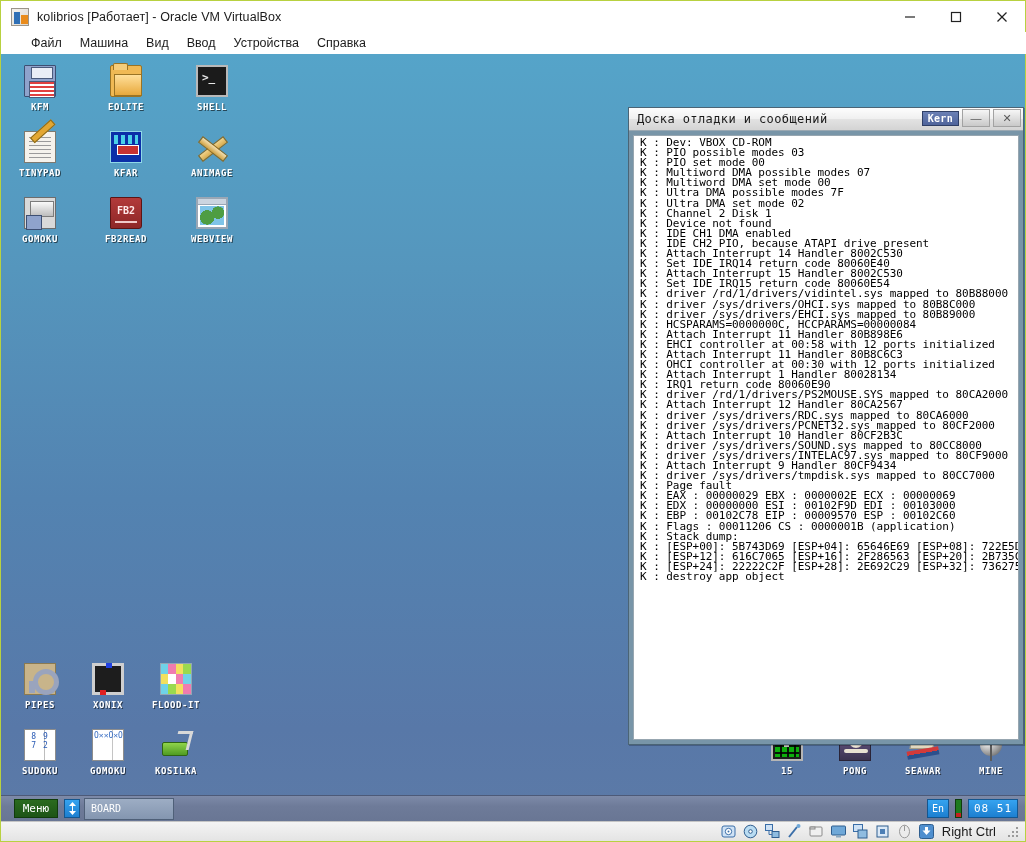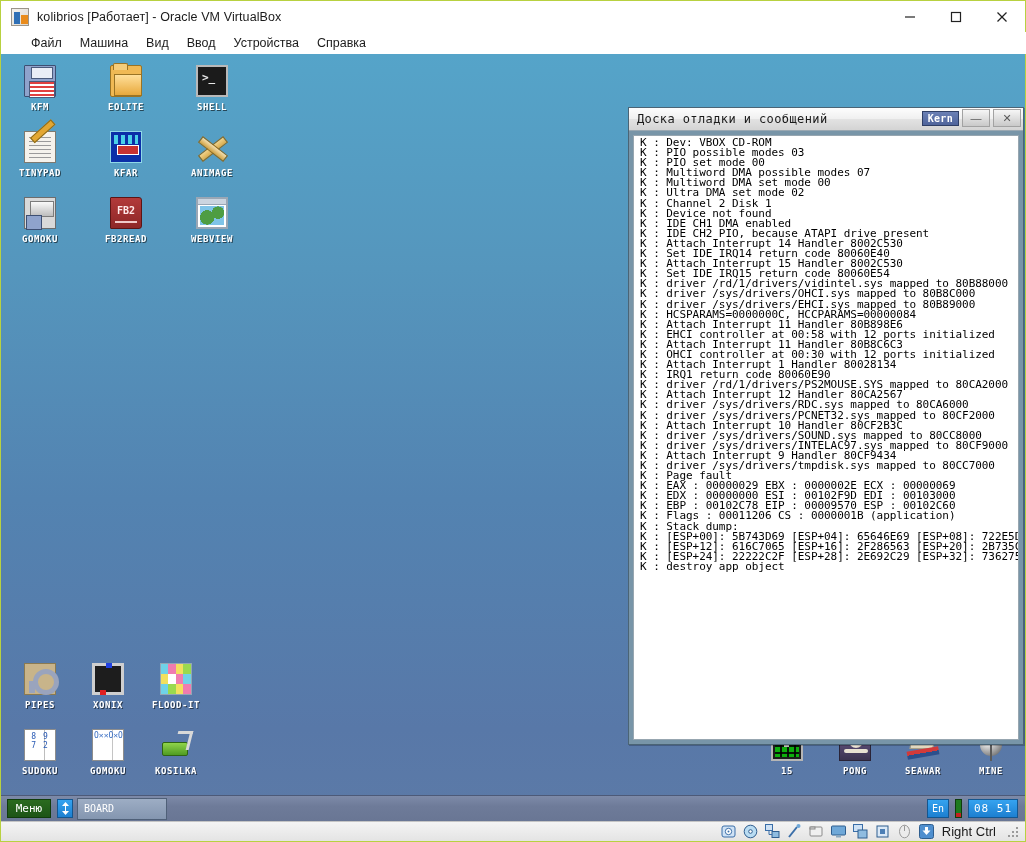--- a/index.html
+++ b/index.html
@@ -270,21 +270,21 @@
   }
 
   
   .kolibri-taskbar {
     position: absolute; left: 0; bottom: 0; width: 1024px; height: 26px;
     background: linear-gradient(to bottom,#7d8aa8 0%,#6e7b99 40%,#697694 100%);
     border-top: 1px solid #4d5a78;
     display: flex; align-items: center; padding: 0 3px;
   }
   .menu-btn {
-    width: 44px; height: 19px; margin-left: 3px;
+    width: 44px; height: 19px; margin-left: 10px;
     background: linear-gradient(#2a6b1f,#1d5416);
     border: 1px solid #103c0c;
     color: #ffffff; font-family: "DejaVu Sans Mono", monospace;
     font-size: 11px; display: flex; align-items: center; justify-content: center;
   }
   .arrow-btn {
     width: 16px; height: 19px; margin-left: 6px;
     background: linear-gradient(#35a3f0,#1d7fd0);
     border: 1px solid #14568f;
     color: #ffffff; font-size: 10px;
@@ -528,20 +528,21 @@
           <div class="board-btn">—</div>
           <div class="board-btn">✕</div>
         </div>
       </div>
       <div class="board-body" id="log-area">
           <div class="log-line">K : Dev: VBOX CD-ROM</div>
           <div class="log-line">K : PIO possible modes 03</div>
           <div class="log-line">K : PIO set mode 00</div>
           <div class="log-line">K : Multiword DMA possible modes 07</div>
           <div class="log-line">K : Multiword DMA set mode 00</div>
+          <div class="log-line">K : Ultra DMA possible modes 7F</div>
           <div class="log-line">K : Ultra DMA set mode 02</div>
           <div class="log-line">K : Channel 2 Disk 1</div>
           <div class="log-line">K : Device not found</div>
           <div class="log-line">K : IDE CH1 DMA enabled</div>
           <div class="log-line">K : IDE CH2 PIO, because ATAPI drive present</div>
           <div class="log-line">K : Attach Interrupt 14 Handler 8002C530</div>
           <div class="log-line">K : Set IDE IRQ14 return code 80060E40</div>
           <div class="log-line">K : Attach Interrupt 15 Handler 8002C530</div>
           <div class="log-line">K : Set IDE IRQ15 return code 80060E54</div>
           <div class="log-line">K : driver /rd/1/drivers/vidintel.sys mapped to 80B88000</div>

